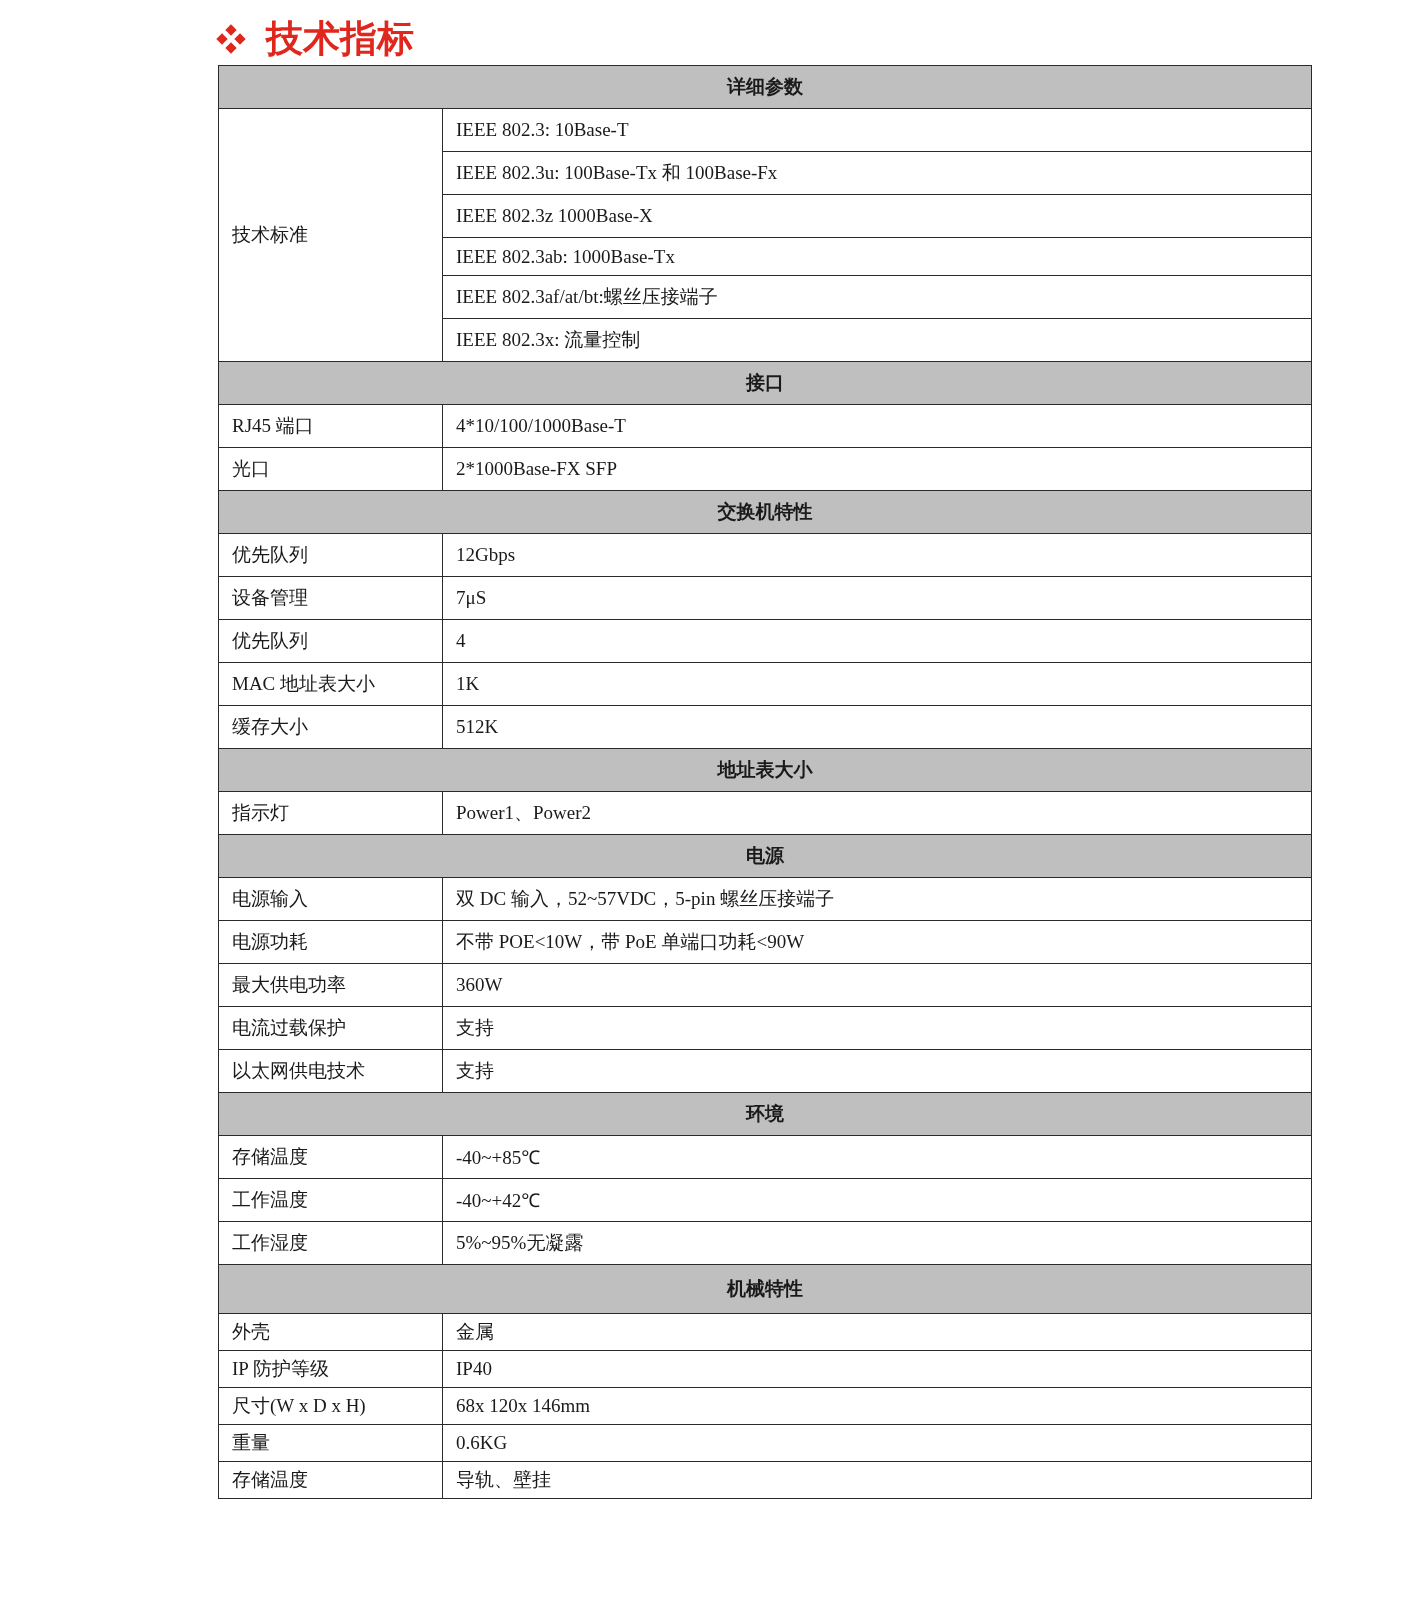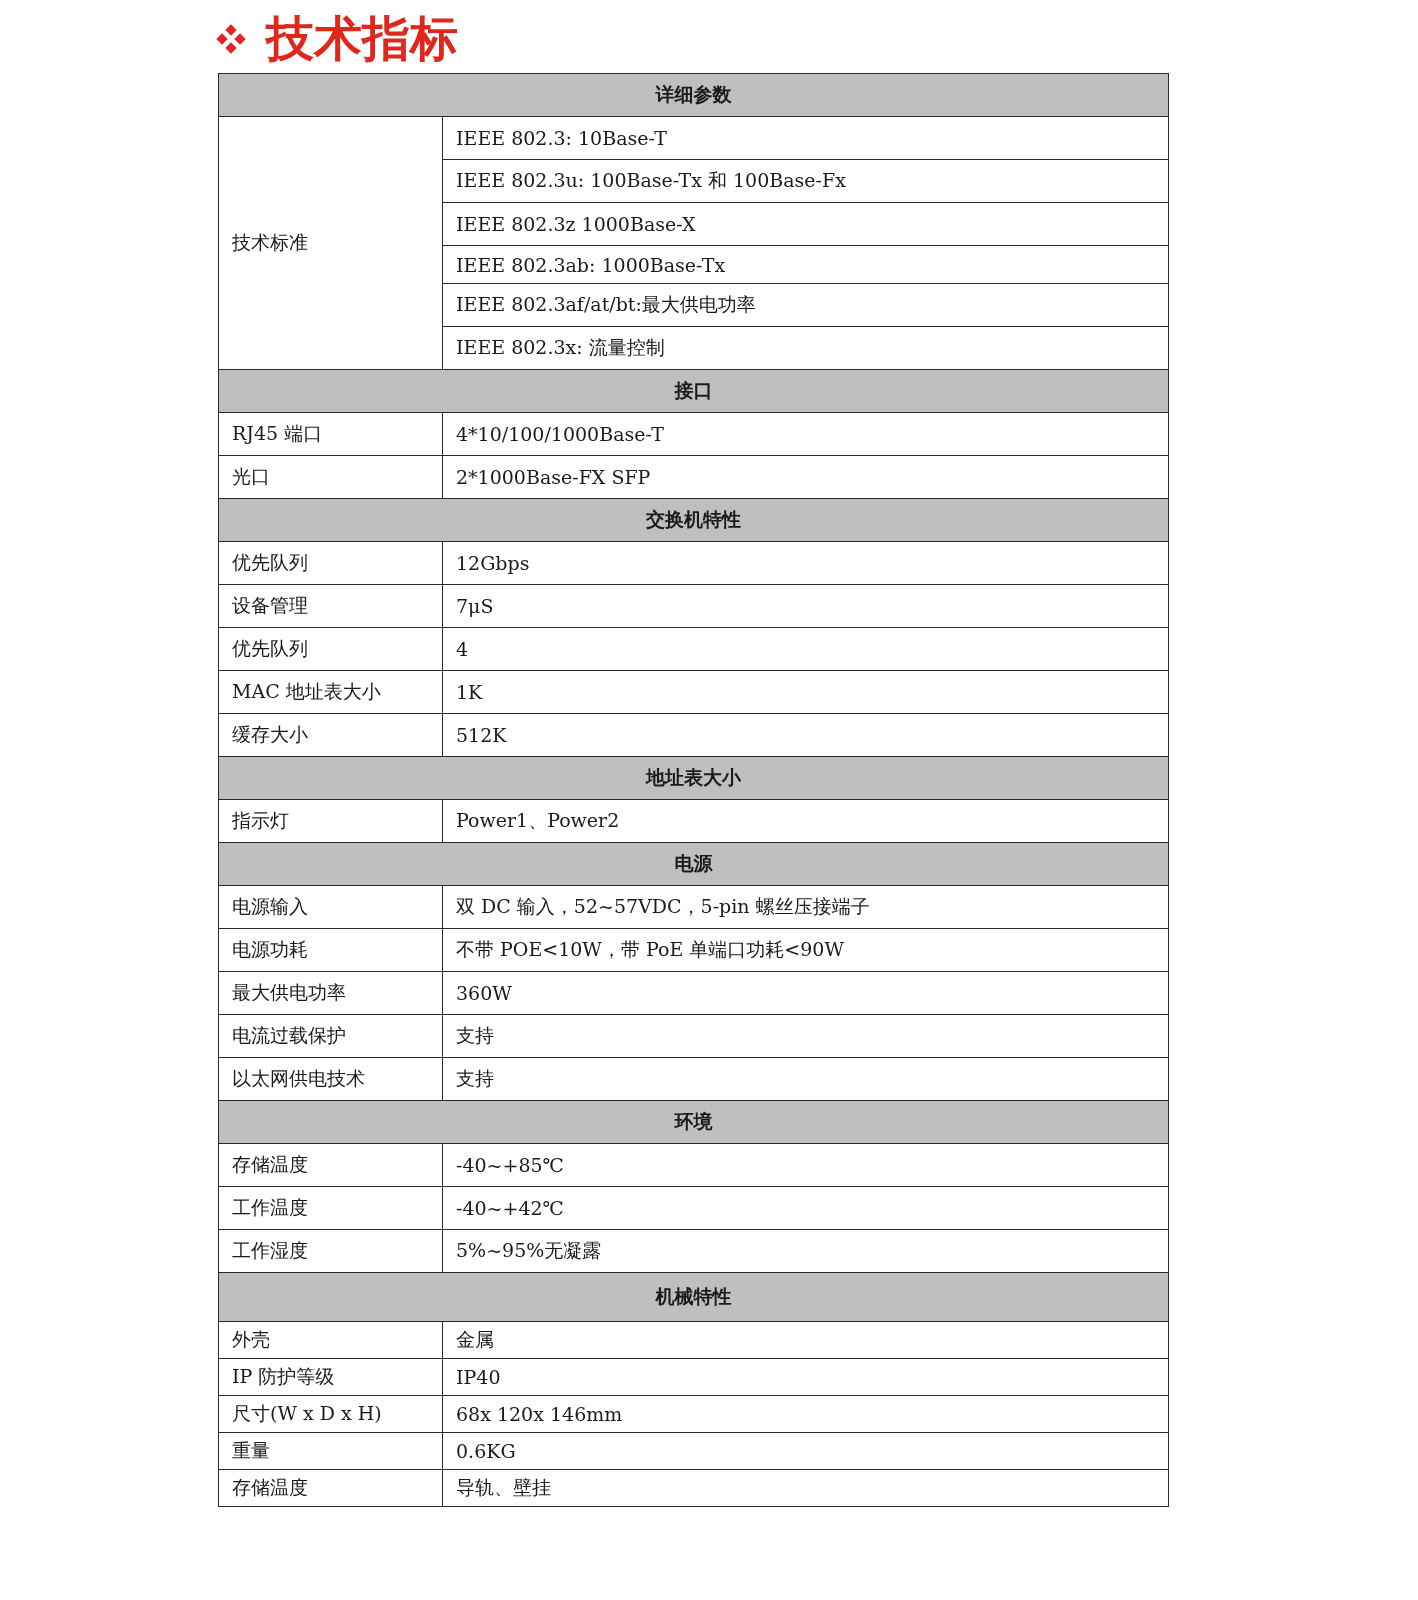--- a/index.html
+++ b/index.html
@@ -1,27 +1,27 @@
 <!DOCTYPE html>
 <html><head>
 <meta charset="utf-8">
 <style>
   html, body { margin: 0; padding: 0; background: #ffffff; }
   body { width: 1418px; height: 1600px; position: relative; overflow: hidden;
          font-family: "DejaVu Serif", "Liberation Serif", serif; color: #1a1a1a; }
   .title { position: absolute; left: 218px; top: 14px; height: 50px; display: flex; align-items: center;
-           color: #e0271d; font-family: "DejaVu Sans", "Liberation Sans", sans-serif; font-weight: bold; font-size: 48px; }
+           color: #e0271d; font-family: "DejaVu Sans", "Liberation Sans", sans-serif; font-weight: bold; font-size: 37px; }
   .title .bullet { position: relative; width: 26px; height: 26px; margin-right: 22px; }
   .title .bullet i { position: absolute; width: 8px; height: 8px; background: #e0271d; transform: rotate(45deg); }
   .title .bullet i:nth-child(1) { left: 9px; top: 0; }
   .title .bullet i:nth-child(2) { left: 0; top: 9px; }
   .title .bullet i:nth-child(3) { left: 18px; top: 9px; }
   .title .bullet i:nth-child(4) { left: 9px; top: 18px; }
-  table.spec { position: absolute; left: 218px; top: 73px; width: 951px; border-collapse: collapse;
-               font-size: 19px; }
+  table.spec { position: absolute; left: 218px; top: 65px; width: 1094px; border-collapse: collapse;
+               font-size: 19px; font-family: Liberation Serif, serif; }
   table.spec td { border: 1.5px solid #2a2a2a; padding: 0 13px; vertical-align: middle; }
   table.spec td.label { width: 197px; }
   tr.section td { background: #bfbfbf; text-align: center; font-weight: bold; height: 42px; }
   tr.row td { height: 42px; }
   tr.std td.val { height: 42px; }
   tr.mech td { height: 36px; }
 </style>
 </head>
 <body>
 
@@ -47,21 +47,21 @@
     <tr class="std">
         <td class="val">IEEE 802.3u: 100Base-Tx 和 100Base-Fx</td>
       </tr>
     <tr class="std">
         <td class="val">IEEE 802.3z 1000Base-X</td>
       </tr>
     <tr class="std">
         <td class="val" style="height:37px">IEEE 802.3ab: 1000Base-Tx</td>
       </tr>
     <tr class="std">
-        <td class="val">IEEE 802.3af/at/bt:最大供电功率</td>
+        <td class="val">IEEE 802.3af/at/bt:螺丝压接端子</td>
       </tr>
     <tr class="std">
         <td class="val">IEEE 802.3x: 流量控制</td>
       </tr>
 
     <tr class="section">
         <td colspan="2">接口</td>
       </tr>
     <tr class="row">
         <td class="label">RJ45 端口</td>

